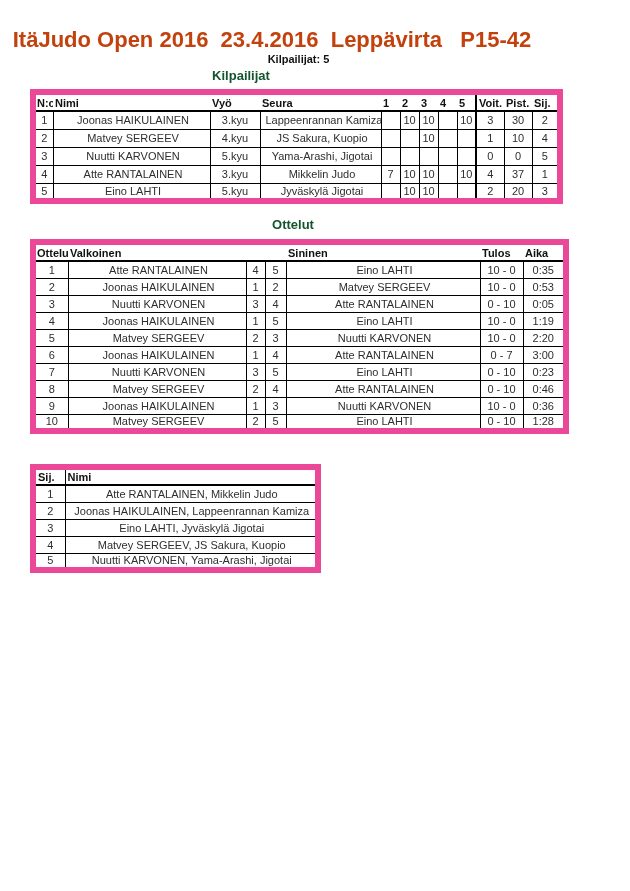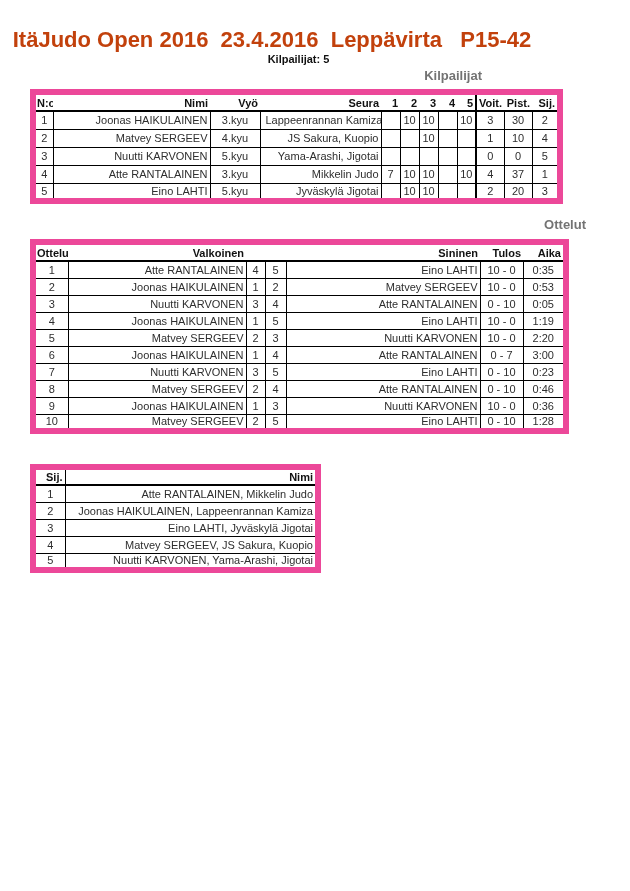--- a/index.html
+++ b/index.html
@@ -15,52 +15,52 @@
     position:absolute; top:27px; left:0; width:544px;
     text-align:center; font-size:22px; font-weight:bold;
     white-space:pre; letter-spacing:0px; color:#c2410c;
   }
   .participants-count {
     position:absolute; top:53px; left:0; width:597px;
     text-align:center; font-size:11px; font-weight:bold; color:#111;
   }
   .sec-heading {
     position:absolute; font-size:13px; font-weight:bold;
-    text-align:right; color:#737373;
+    text-align:center; color:#14532d;
   }
   #heading-kilpailijat { top:68px;  left:0; width:482px; }
   #heading-ottelut     { top:217px; left:0; width:586px; }
   #heading-tulokset    { top:447px; left:0; width:344px; }
 
   table {
     position:absolute; border-collapse:collapse; table-layout:fixed;
     background:#fff; border:6px solid #ec4899;
   }
   #table-kilpailijat { left:30px; top:89px;  width:527px; }
   #table-ottelut     { left:30px; top:239px; width:533px; }
   #table-tulokset    { left:30px; top:464px; width:285px; }
 
   th {
     font-size:11px; font-weight:bold; color:#111;
     border:none; border-bottom:2px solid #000;
-    height:19px; padding:0 2px; text-align:right;
+    height:19px; padding:0 2px; text-align:left;
     overflow:hidden; white-space:nowrap;
   }
   td {
     font-size:11px; color:#2e2e2e;
     border:1px solid #000;
     height:18px; padding:0 2px; text-align:center;
     overflow:hidden; white-space:nowrap;
   }
   #table-ottelut td  { height:17px; }
   #table-tulokset th { height:18px; border-right:1px solid #000; }
   #table-tulokset td { height:17px; }
 
   .al { text-align:left; padding-left:1px; }
-  .l  { text-align:right; padding-left:5px; }
+  .l  { text-align:center; padding-left:5px; }
   .thick-left { border-left:2px solid #000 !important; }
 </style>
 </head>
 <body>
 
 <div class="page">
 
   <div class="doc-title">ItäJudo Open 2016  23.4.2016  Leppävirta   P15-42</div>
   <div class="participants-count">Kilpailijat: 5</div>
 

